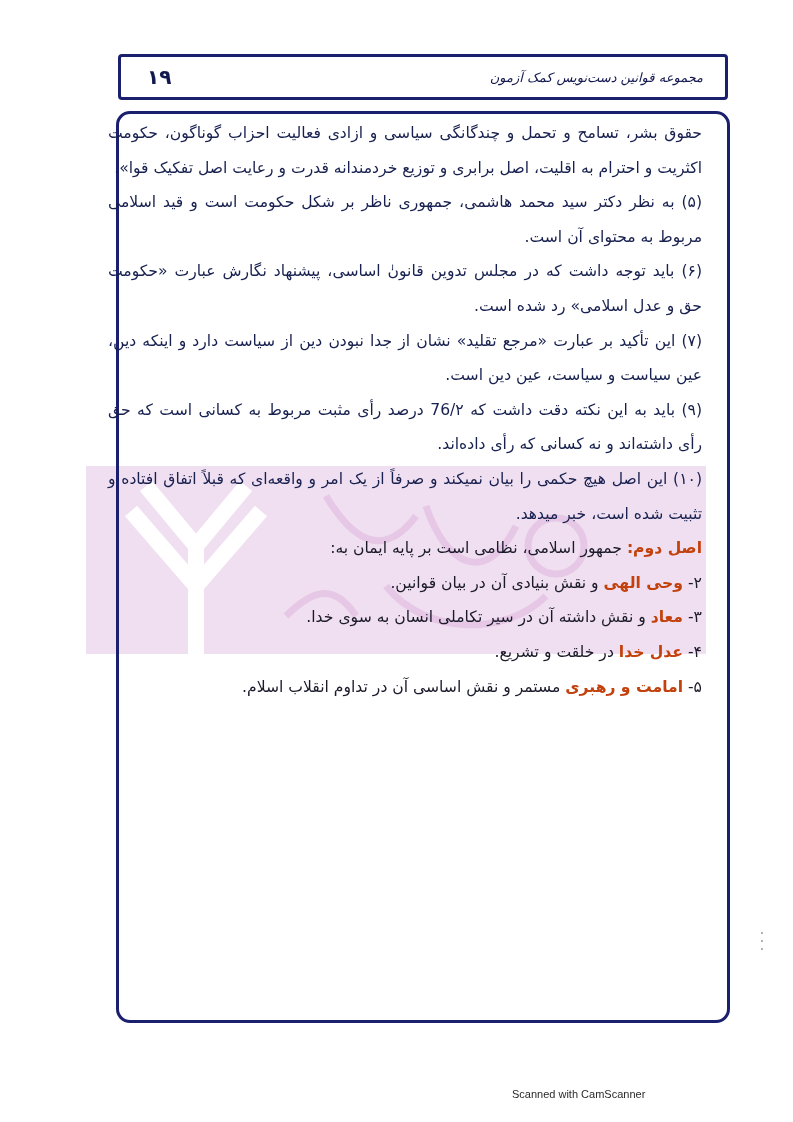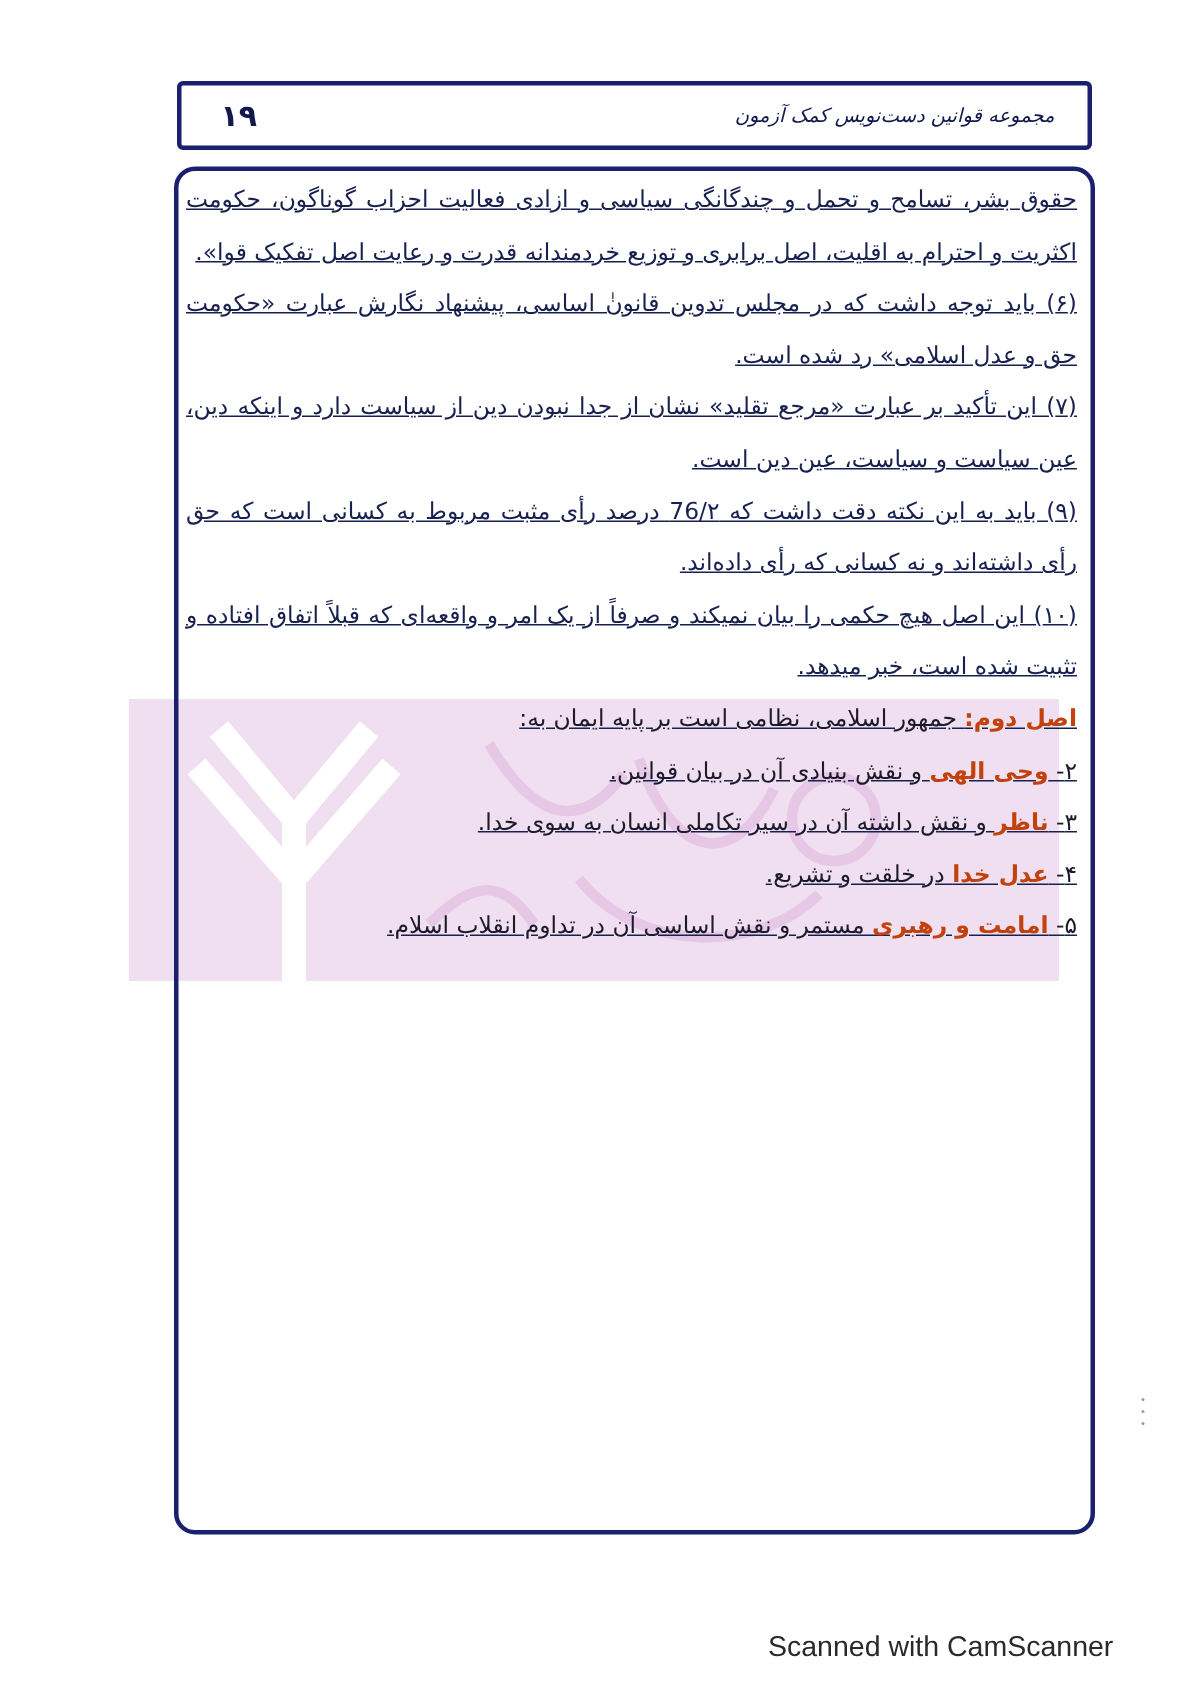--- a/index.html
+++ b/index.html
@@ -15,31 +15,31 @@
     .content-box {
       position: absolute; left: 116px; top: 111px; width: 614px; height: 912px;
       border: 3px solid #1a1f6e; border-radius: 14px; box-sizing: border-box;
     }
     .watermark {
       position: absolute; left: 86px; top: 466px; width: 620px; height: 188px;
       background: #f0dff0; z-index: 0;
     }
     .watermark svg { position: absolute; left: 0; top: 0; }
     .text {
-      position: absolute; left: 124px; top: 116px; width: 594px; z-index: 2;
+      position: absolute; left: 108px; top: 116px; width: 594px; z-index: 2;
       direction: rtl; text-align: justify; color: #17204f;
-      font-family: "DejaVu Sans", sans-serif; font-size: 15.6px; line-height: 34.6px; text-decoration: underline;
+      font-family: "DejaVu Sans", sans-serif; font-size: 15.6px; line-height: 34.6px;
     }
     .para { margin: 0; text-align-last: right; }
     .superscript { font-size: 8px; vertical-align: super; line-height: 0; }
     .bold { font-weight: bold; color: #c2410c; }
     .list-item { margin: 0; color: #1a1a2a; }
     .footer {
       position: absolute; left: 512px; top: 1088px; font-family: "Liberation Sans", sans-serif;
-      font-size: 19px; color: #2a2a2a;
+      font-size: 11px; color: #2a2a2a;
     }
     .scan-dots { position: absolute; left: 759px; top: 930px; width: 6px; height: 22px; }
   </style>
 </head>
 <body>
 
 <div class="header-box">
   <span class="page-number">۱۹</span>
   <span class="header-title">مجموعه قوانین دست‌نویس کمک آزمون</span>
 </div>
@@ -58,33 +58,34 @@
       <path d="M300 120 C340 170 420 170 460 130"></path>
       <path d="M200 150 C230 120 250 120 270 150"></path>
     </g>
   </svg>
 </div>
 
 <div class="content-box"></div>
 
 <div class="text">
   <p class="para">حقوق بشر، تسامح و تحمل و چندگانگی سیاسی و ازادی فعالیت احزاب گوناگون، حکومت اکثریت و احترام به اقلیت، اصل برابری و توزیع خردمندانه قدرت و رعایت اصل تفکیک قوا».</p>
+  <p class="para">(۵) به نظر دکتر سید محمد هاشمی، جمهوری ناظر بر شکل حکومت است و قید اسلامی مربوط به محتوای آن است.</p>
   <p class="para">(۶) باید توجه داشت که در مجلس تدوین قانونٰ اساسی، پیشنهاد نگارش عبارت «حکومت حق و عدل اسلامی» رد شده است.</p>
   <p class="para">(۷) این تأکید بر عبارت «مرجع تقلید» نشان از جدا نبودن دین از سیاست دارد و اینکه دین، عین سیاست و سیاست، عین دین است.</p>
   <p class="para">(۹) باید به این نکته دقت داشت که 76/۲ درصد رأی مثبت مربوط به کسانی است که حق رأی داشته‌اند و نه کسانی که رأی داده‌اند.</p>
   <p class="para">(۱۰)   این اصل هیچ حکمی را بیان نمیکند و صرفاً از یک امر و واقعه‌ای که قبلاً اتفاق افتاده و تثبیت شده است، خبر میدهد.</p>
 
   <p class="list-item">
     <span class="bold">اصل دوم:</span><span> جمهور اسلامی، نظامی است بر پایه ایمان به:</span>
   </p>
   <p class="list-item">
     <span>۲-  </span><span class="bold">وحی الهی</span><span> و نقش بنیادی آن در بیان قوانین.</span>
   </p>
   <p class="list-item">
-    <span>۳- </span><span class="bold">ناظر</span><span> و نقش داشته آن در سیر تکاملی انسان به سوی خدا.</span>
+    <span>۳- </span><span class="bold">معاد</span><span> و نقش داشته آن در سیر تکاملی انسان به سوی خدا.</span>
   </p>
   <p class="list-item">
     <span>۴- </span><span class="bold">عدل خدا</span><span> در خلقت و تشریع.</span>
   </p>
   <p class="list-item">
     <span>۵- </span><span class="bold">امامت و رهبری</span><span> مستمر و نقش اساسی آن در تداوم انقلاب اسلام.</span>
   </p>
 </div>
 
 <svg class="scan-dots" viewBox="0 0 6 22">

